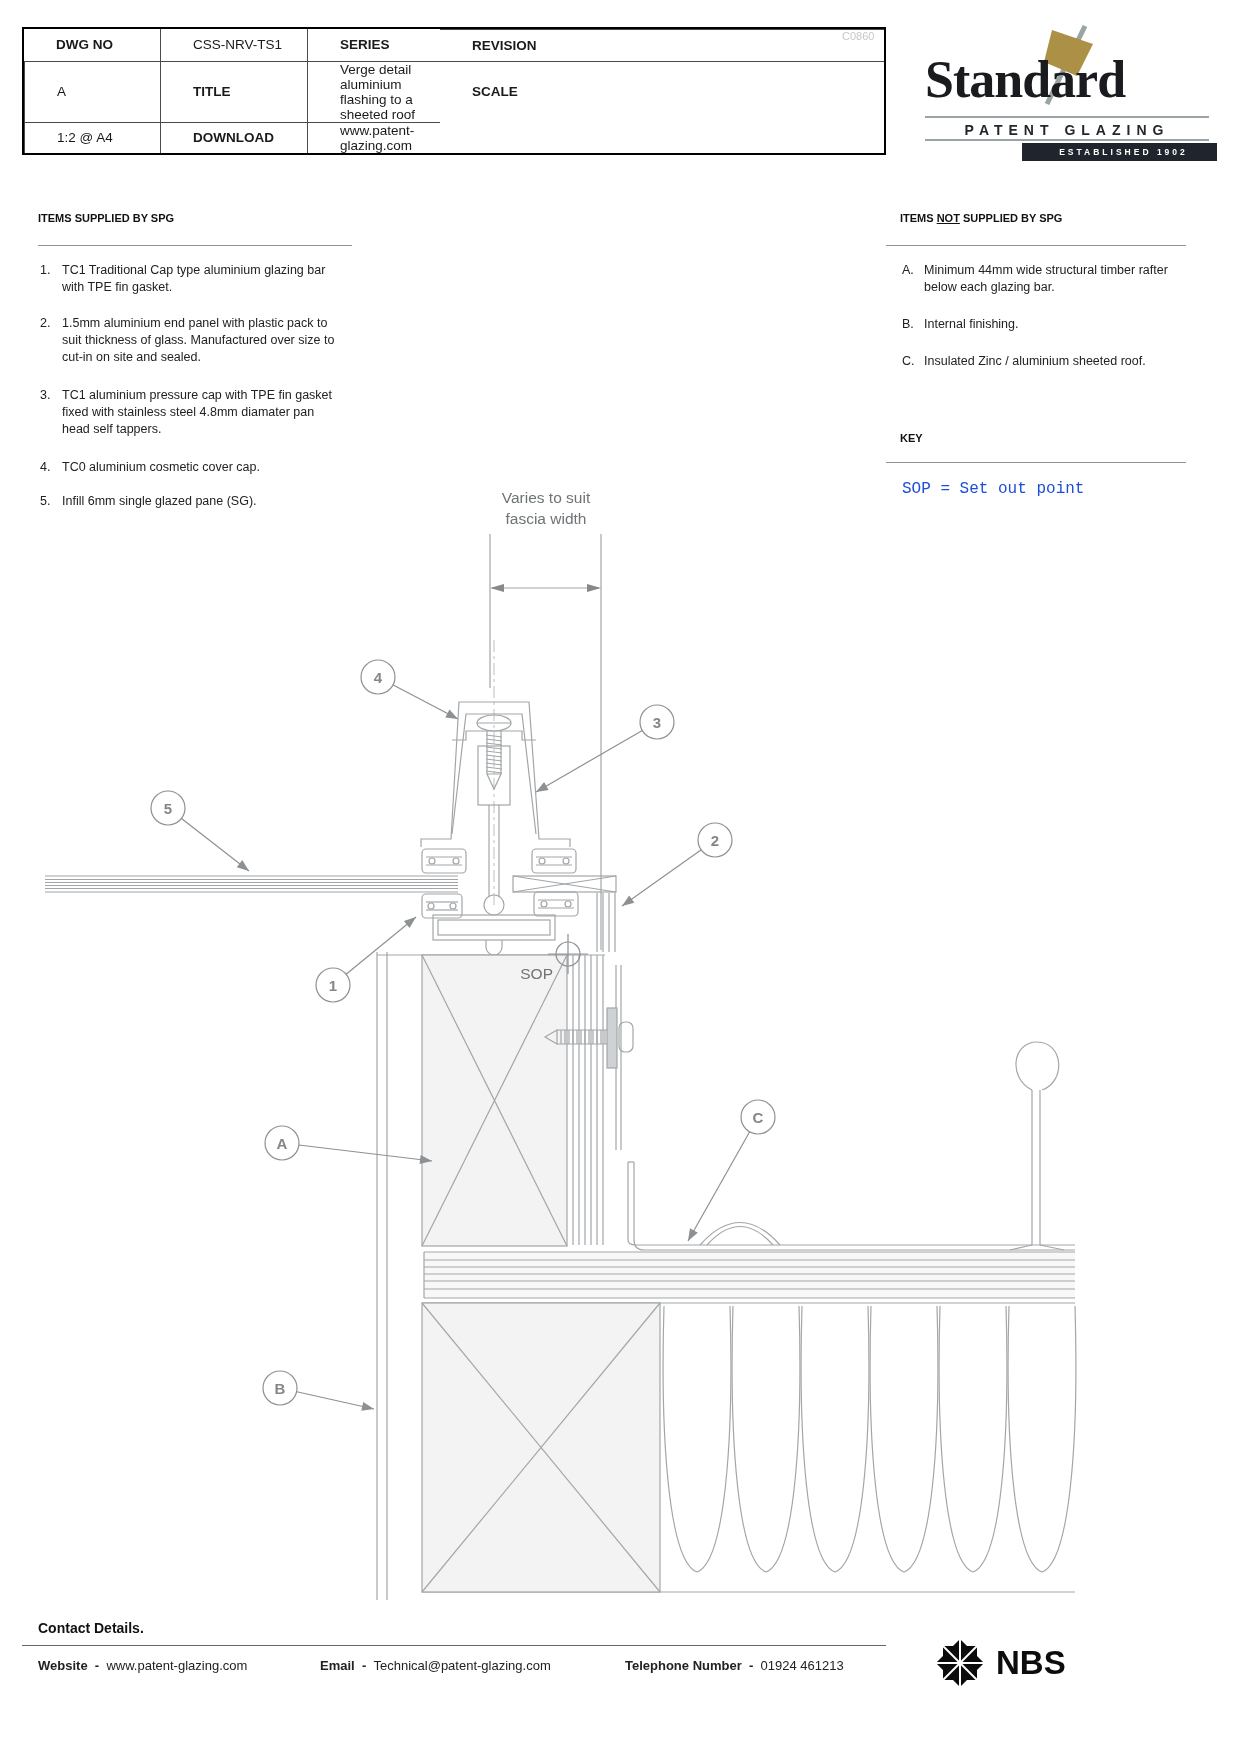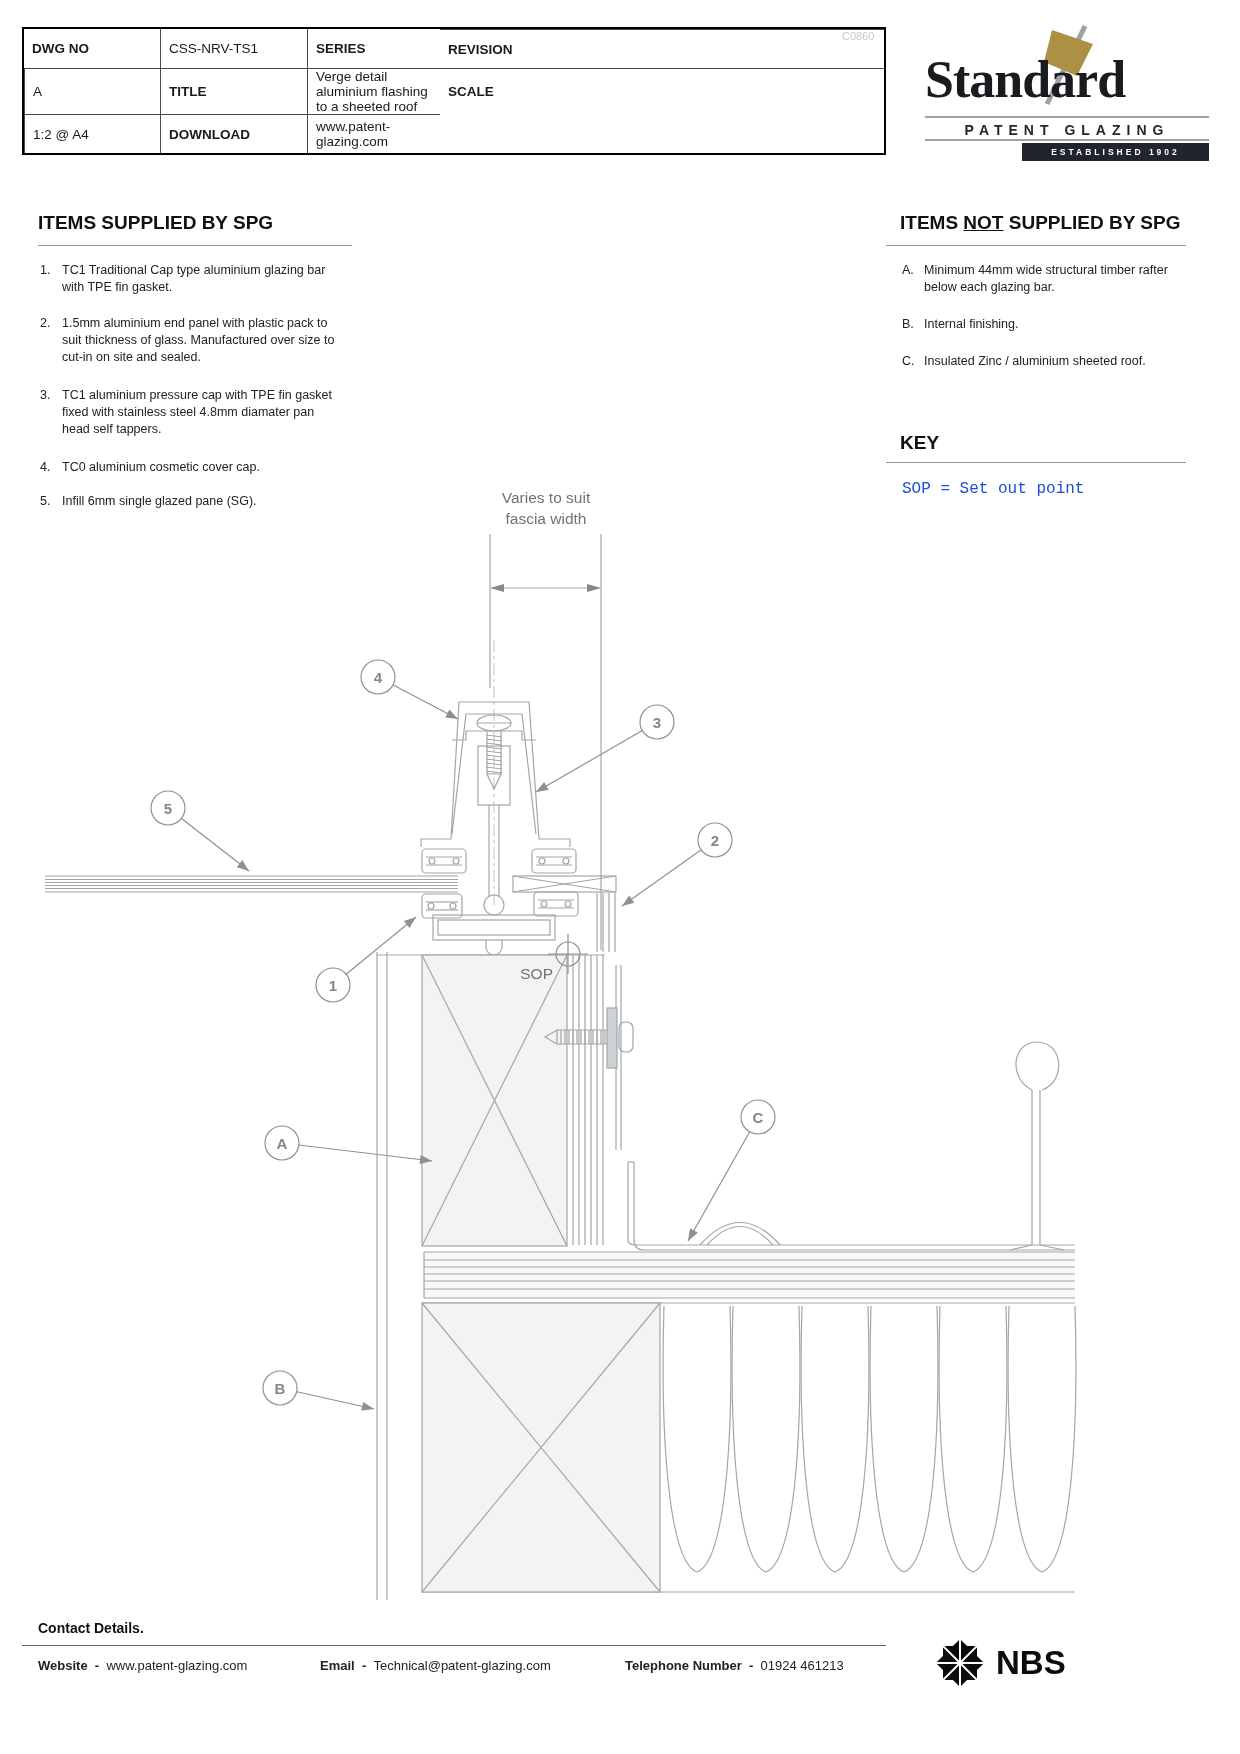--- a/index.html
+++ b/index.html
@@ -1,37 +1,37 @@
 <!DOCTYPE html>
 <html><head>
 <meta charset="utf-8">
 <style>
   html,body{margin:0;padding:0;background:#fff;}
   body{width:1240px;height:1754px;position:relative;font-family:"Liberation Sans",sans-serif;color:#1a1a1a;}
   .abs{position:absolute;}
   
   .tblock{left:22px;top:27px;width:864px;height:128px;border:2px solid #000;display:grid;
     grid-template-columns:136px 147px 133px 444px;grid-template-rows:1fr 1fr 1fr;box-sizing:border-box;background:#fff;}
-  .cell{display:flex;align-items:center;padding-left:8px;font-size:13.5px;border-left:1px solid #4a4a4a;border-top:1px solid #4a4a4a;}
+  .cell{display:flex;align-items:center;padding-left:32px;font-size:13.5px;border-left:1px solid #4a4a4a;border-top:1px solid #4a4a4a;}
   .cell.r1{border-top:none;}
   .cell.c1{border-left:none;}
   .lbl{font-weight:bold;}
   .refcode{left:842px;top:30px;font-size:11px;color:#c5c7c9;}
   
   .logo{left:925px;top:24px;width:284px;height:140px;}
   .logo-name{position:absolute;left:0;top:30px;width:284px;font-family:"Liberation Serif",serif;font-weight:700;
     font-size:52px;letter-spacing:-1px;color:#191b1e;line-height:1;}
   .logo-rule{position:absolute;left:0;width:284px;height:2px;background:#9ba4a4;}
   .logo-tag{position:absolute;left:0;top:98px;width:284px;text-align:center;font-size:14px;font-weight:bold;
     letter-spacing:6px;color:#23262c;}
   .logo-est{position:absolute;left:97px;top:119px;width:187px;height:18px;background:#20242c;color:#fff;
-    font-size:8.5px;font-weight:bold;letter-spacing:3px;display:flex;align-items:center;justify-content:center;}
+    font-size:8.5px;font-weight:bold;letter-spacing:3px;display:flex;align-items:center;justify-content:center;padding-left:8px;}
   .logo-flag{position:absolute;left:0;top:0;width:284px;height:100px;}
   
-  .sec-head{font-size:19px;font-weight:bold;color:#111;}
+  .sec-head{font-size:11px;font-weight:bold;color:#111;}
   .rule{height:1px;background:#8f9496;}
   .ilist .itm{display:flex;margin-bottom:19px;font-size:12.5px;line-height:17px;color:#222;}
   .ilist .n{width:22px;flex:none;}
   .ilist .t{flex:1;}
   .keytxt{font-size:16px;color:#1d4ed8;font-family:Liberation Mono, monospace;}
   
   .f-head{font-size:14px;font-weight:bold;color:#111;}
   .f-item{font-size:13px;color:#222;}
   .f-item b{font-weight:bold;margin-top:8px;}
   .nbs-text{font-size:33px;font-weight:bold;color:#0c0c0c;letter-spacing:0px;}

